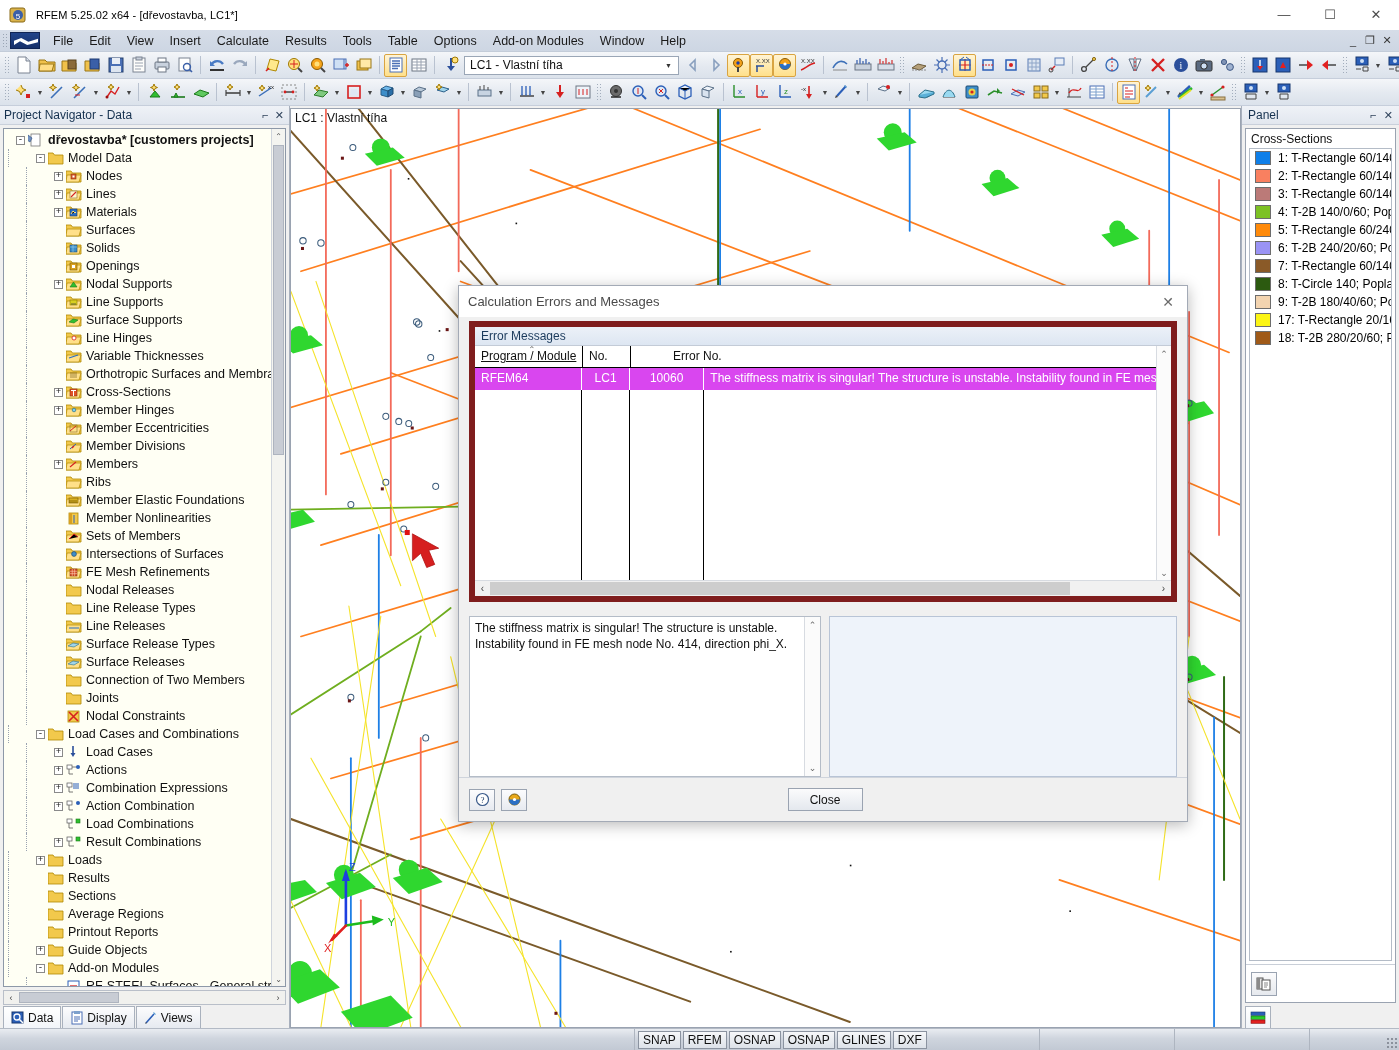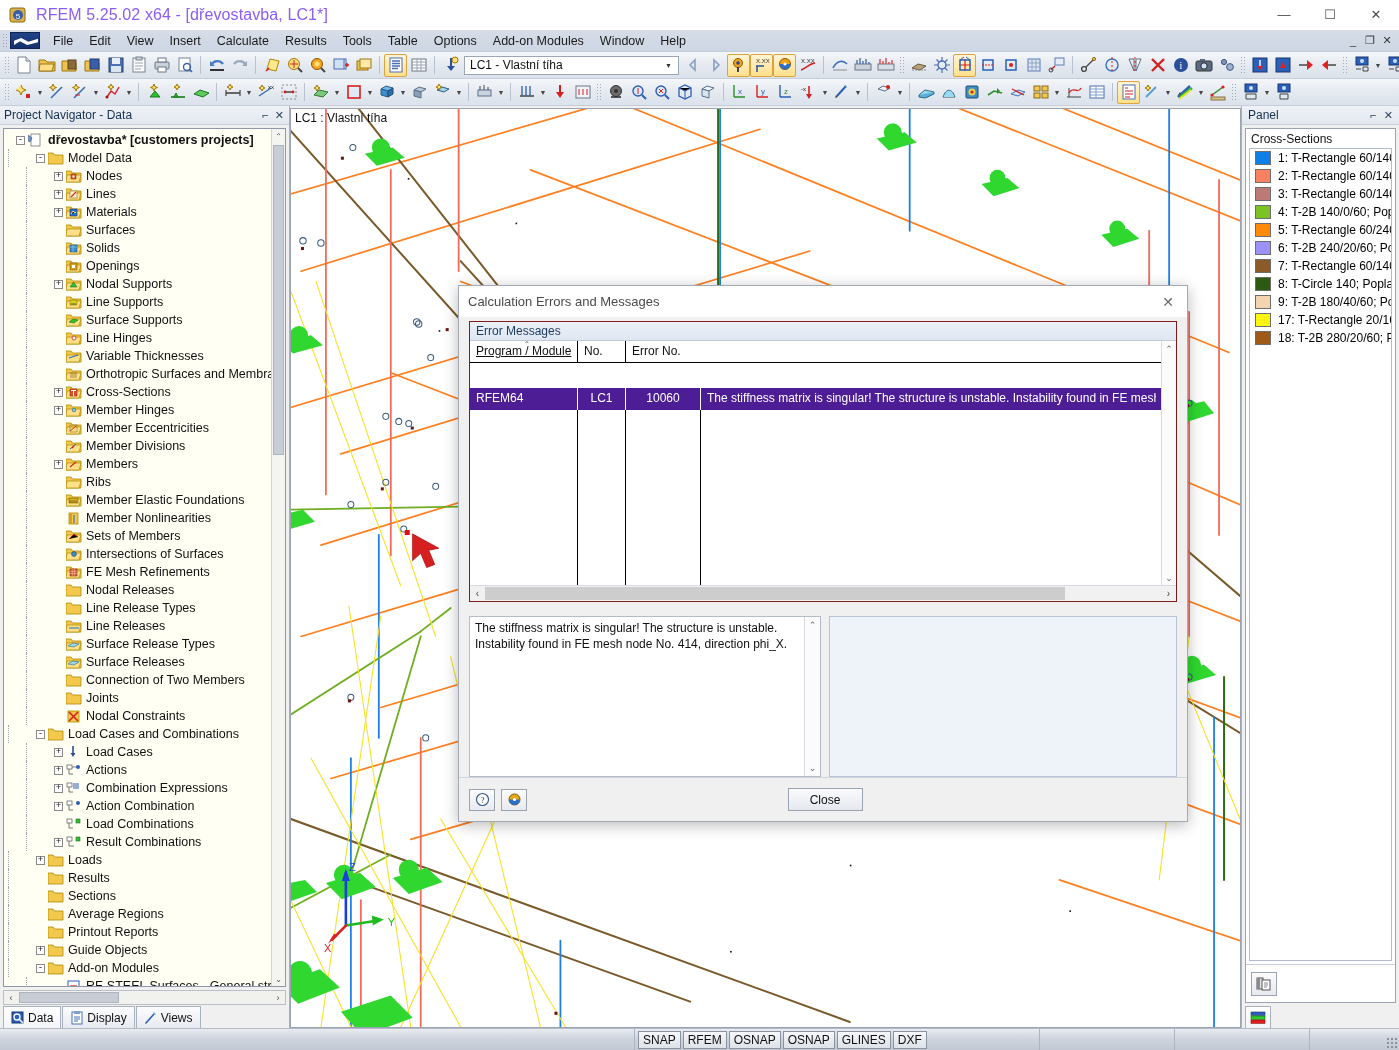--- a/index.html
+++ b/index.html
@@ -23,21 +23,21 @@
     height: 30px; background: #ffffff;
     display: flex; align-items: center;
     flex: 0 0 30px;
     border-bottom: 1px solid #ffffff;
   }
   .titlebar .appicon {
     width: 18px; height: 18px; margin-left: 9px; margin-right: 9px;
     position: relative; flex: 0 0 18px;
   }
   .titlebar .title {
-    font-size: 16px; color: #8b5cf6; letter-spacing: .1px;
+    font-size: 11px; color: #000000; letter-spacing: .1px;
   }
   .wincontrols { margin-left: auto; display: flex; height: 30px; }
   .wincontrols div {
     width: 46px; height: 30px; display: flex; align-items: center; justify-content: center;
     color: #4c4c4c; font-size: 13px;
   }
 
   
   .menubar {
     height: 22px; flex: 0 0 22px;
@@ -212,31 +212,31 @@
     box-shadow: 0 3px 14px rgba(0,0,0,.28);
     display:flex; flex-direction:column; z-index: 60;
   }
   .dlg-title {
     height:31px; flex:0 0 31px; background:#ffffff; display:flex; align-items:center;
     padding-left:9px; font-size:13px; color:#4a4a4a;
   }
   .dlg-close { margin-left:auto; width:38px;height:31px; display:flex;align-items:center;justify-content:center;
      color:#6a6a6a; font-size:14px; }
   .dlg-body { flex:1 1 auto; padding: 4px 10px 0 10px; display:flex; flex-direction:column; min-height:0;}
-  .gbox { border:1px solid #7f1d1d; background:#fff; position:relative; }
+  .gbox { border:6px solid #7f1d1d; background:#fff; position:relative; }
   .gbox-hdr {
     background: linear-gradient(to bottom,#ecf1f8,#dde6f2);
     border-bottom:1px solid #c3cbd7; font-size:12px; color:#1b3a5c; padding:2px 0 2px 6px;
   }
   .tbl-head { display:flex; height:22px; background:#fff; border-bottom:1px solid #000; }
   .th { font-size:12px; color:#111; padding:3px 0 0 6px; border-right:1px solid #000; position:relative;}
   .th:last-child{ border-right:none; }
   .th .sortmark{ position:absolute; left:50%; top:-1px; font-size:8px; color:#555;}
   .tbl-row { display:flex; height:22px; }
-  .tbl-row.sel { background:#4c1d95; color:#fff;margin-top:25px; }
+  .tbl-row.sel { background:#d946ef; color:#fff; }
   .td { font-size:12px; padding:3px 0 0 6px; border-right:1px solid #000; overflow:hidden; white-space:nowrap;}
   .td.c { text-align:center; padding-left:0;}
   .td:last-child{ border-right:none; }
   .tbl-empty { flex:1 1 auto; display:flex; }
   .tbl-empty .col { border-right:1px solid #000; height:100%; }
   .tbl-empty .col:last-child{border-right:none;}
   .desc-box {
     border:1px solid #b4bcc7; background:#fff; font-size:12px; color:#111;
     padding:3px 5px; line-height:1.35; position:relative; overflow:hidden;
   }
@@ -1765,21 +1765,21 @@
     <div class="dlg-body">
 
       <div class="gbox" style="height:285px; display:flex; flex-direction:column;">
         <div class="gbox-hdr">Error Messages</div>
         <div style="flex:1 1 auto; display:flex; flex-direction:column; position:relative; min-height:0;">
           <div style="flex:1 1 auto; position:relative; overflow:hidden;">
             <div style="position:absolute; left:0; right:15px; top:0; bottom:0; display:flex; flex-direction:column;">
               <div class="tbl-head" id="tbl-head">
                   <div class="th" style="width: 108px; text-decoration: underline;"><span>Program / Module</span><span class="sortmark">⌃</span></div>
                   <div class="th" style="width: 48px;"><span>No.</span></div>
-                  <div class="th" style="width: 75px;"><span>Error No.</span></div>
+                  <div class="th" style="width: 75px; margin-left: 36px;"><span>Error No.</span></div>
                 </div>
               <div id="tbl-rows">
                   <div class="tbl-row sel">
                     <div class="td" style="width: 108px; border-right-color: rgb(255, 255, 255);">RFEM64</div>
                     <div class="td c" style="width: 48px; border-right-color: rgb(255, 255, 255);">LC1</div>
                     <div class="td c" style="width: 75px; border-right-color: rgb(255, 255, 255);">10060</div>
                     <div class="td" style="width: 455px; border-right-color: rgb(255, 255, 255);">The stiffness matrix is singular! The structure is unstable. Instability found in FE mesh node No.  4</div>
                   </div>
                 </div>
               <div class="tbl-empty" id="tbl-empty" style="background: rgb(255, 255, 255);">

